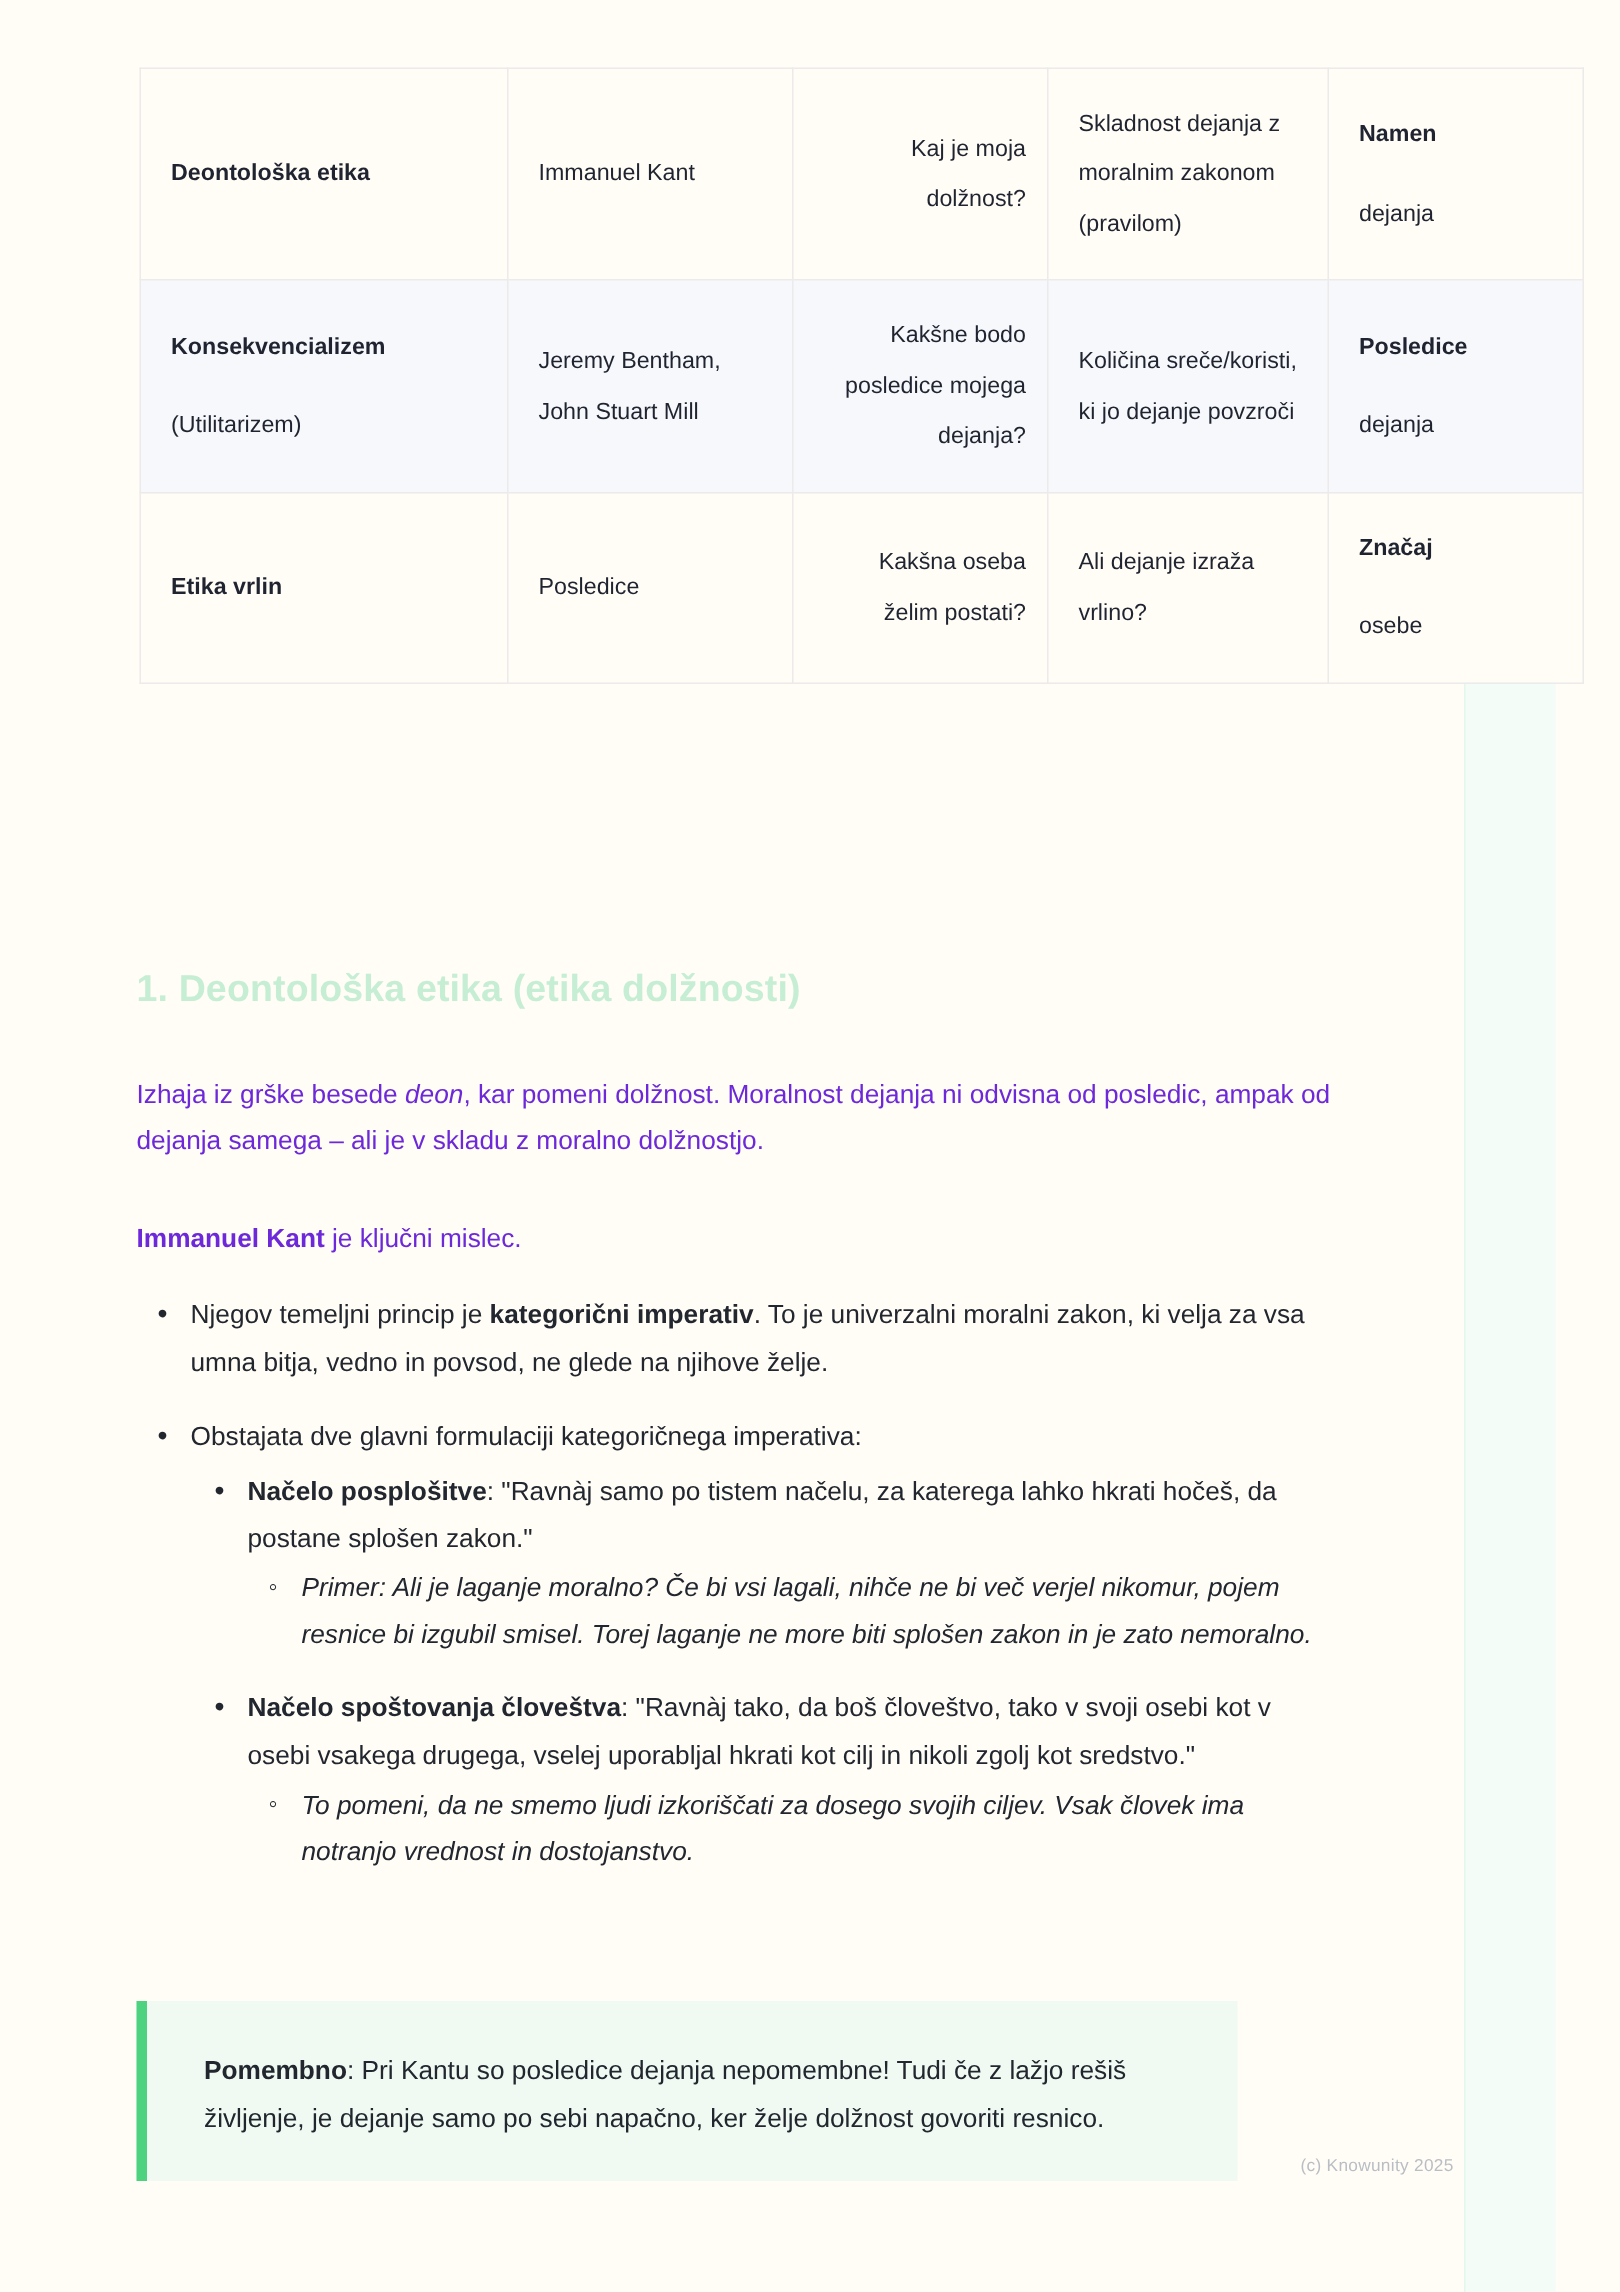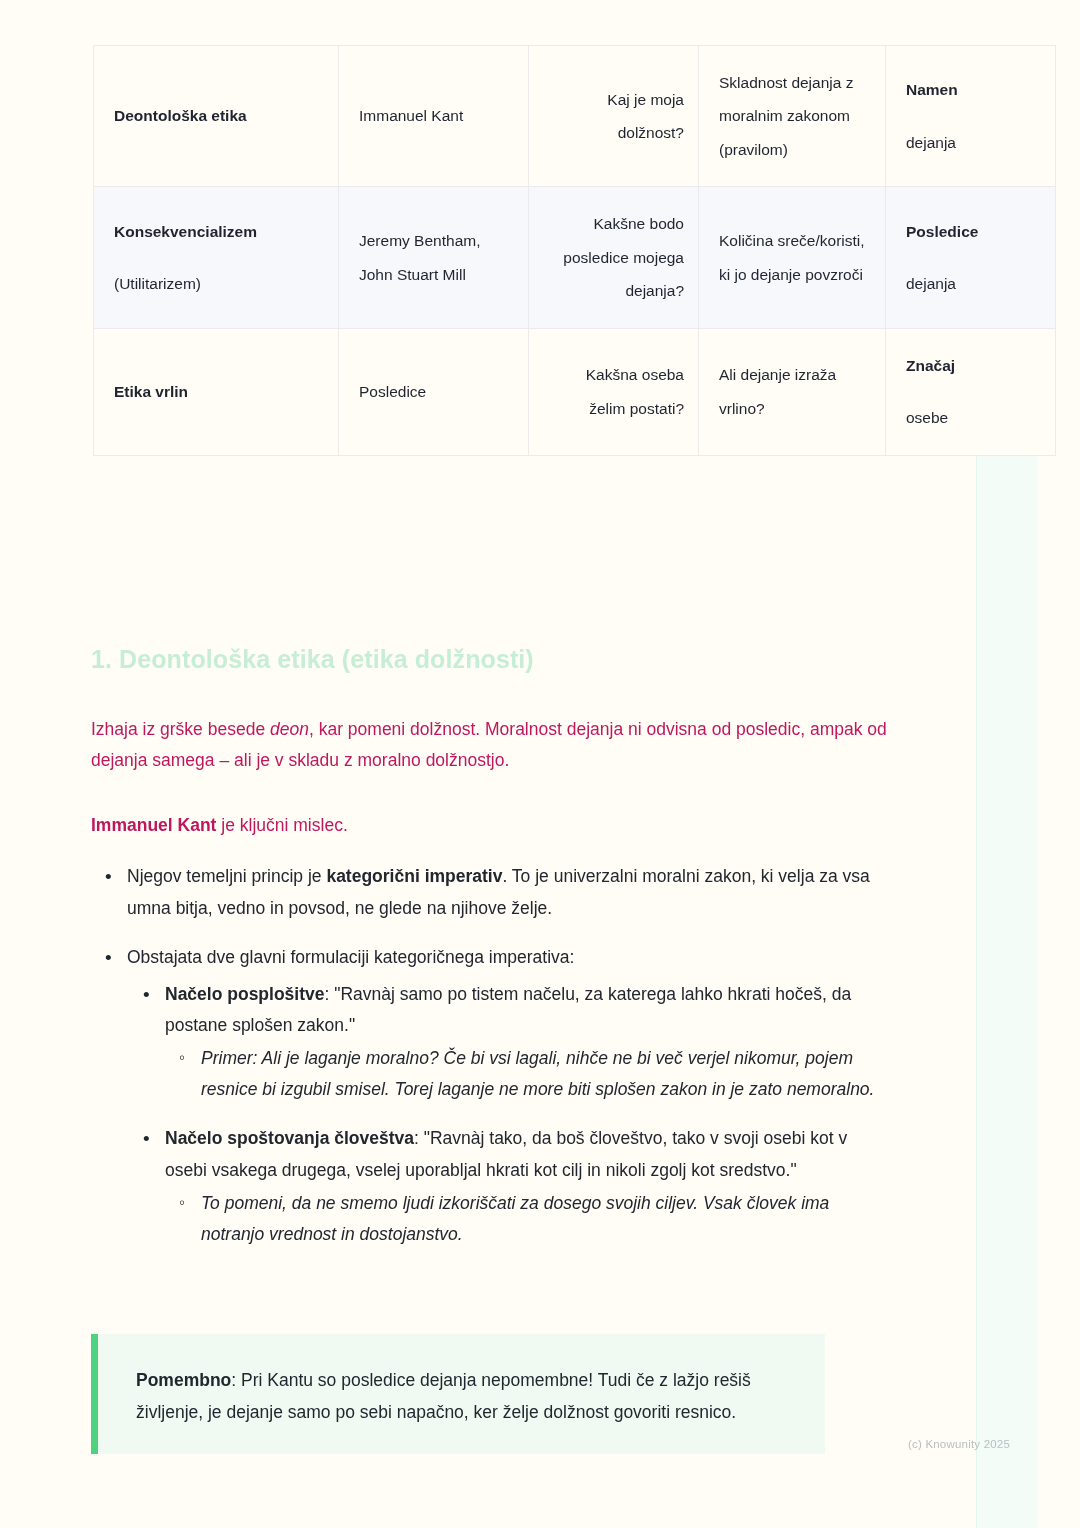--- a/index.html
+++ b/index.html
@@ -89,21 +89,21 @@
     font-size: 25px;
     font-weight: bold;
     color: #c6eed4;
     letter-spacing: 0.1px;
     line-height: 1.2;
   }
   p.para {
     margin: 0 0 34px 0;
     font-size: 17.5px;
     line-height: 1.78;
-    color: #be185d;
+    color: #6d28d9;
   }
   p.para.tight {
     margin-bottom: 20px;
   }
   .italic { font-style: italic; }
   .bold { font-weight: bold; }
 
   ul.lvl1 {
     margin: 0;
     padding-left: 36px;
@@ -178,21 +178,21 @@
   .callout p {
     margin: 0;
     font-size: 17.5px;
     line-height: 1.83;
     color: #22272f;
   }
 
   
   .watermark {
     position: absolute;
-    left: 908px;
+    left: 867px;
     top: 1438px;
     font-size: 11.5px;
     color: #b9bec4;
     letter-spacing: 0.2px;
     white-space: nowrap;
   }
 </style>
 </head>
 <body>
 

